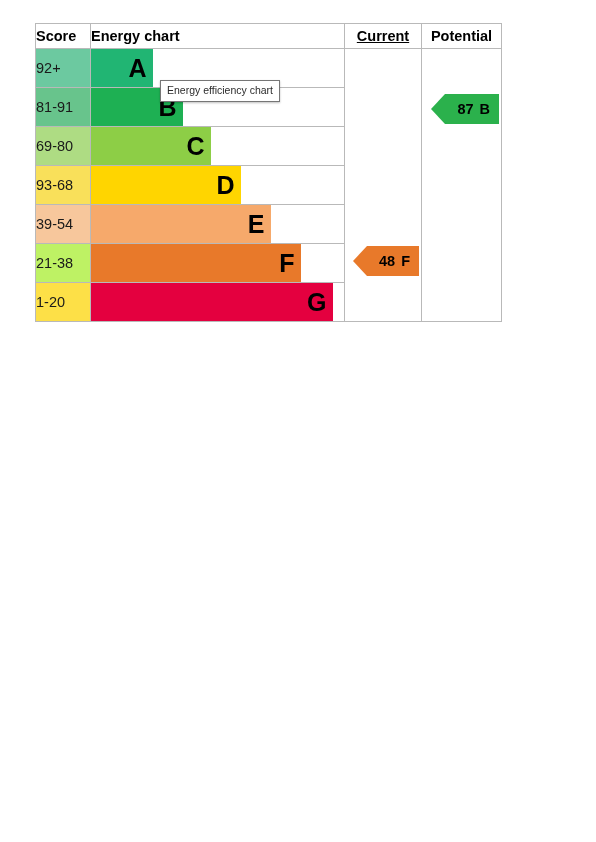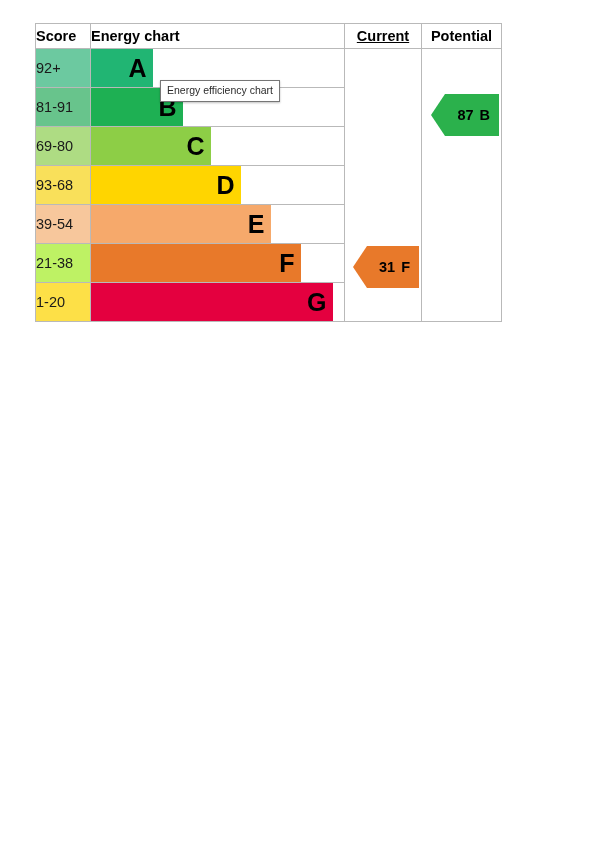--- a/index.html
+++ b/index.html
@@ -90,21 +90,21 @@
   
   td.meter-cell {
     position: relative;
     vertical-align: middle;
     background: #ffffff;
     padding: 0;
   }
 
   .arrow {
     position: relative;
-    height: 42px;
+    height: 30px;
     display: flex;
     align-items: center;
     justify-content: flex-end;
     color: #000000;
     box-sizing: border-box;
     padding-right: 9px;
     clip-path: polygon(14px 0, 100% 0, 100% 100%, 14px 100%, 0 50%);
     -webkit-clip-path: polygon(14px 0, 100% 0, 100% 100%, 14px 100%, 0 50%);
   }
   .arrow .val {
@@ -157,21 +157,21 @@
     <tr>
           <td class="score-cell" style="background: rgb(108, 201, 160);">92+</td>
           <td class="rating-cell">
             <div class="bar" style="background: rgb(33, 181, 115); width: 62px;">
               <span class="letter">A</span>
             </div>
           </td>
           <td class="meter-cell" rowspan="7">
             <div style="position: relative; height: 266px;">
               <div class="arrow current" style="background: rgb(232, 121, 42); position: absolute; top: 194px;">
-                <span class="val">31</span>
+                <span class="val">48</span>
                 <span class="band">F</span>
               </div>
             </div>
           </td>
           <td class="meter-cell" rowspan="7">
             <div style="position: relative; height: 266px;">
               <div class="arrow potential" style="background: rgb(43, 177, 76); position: absolute; top: 42px;">
                 <span class="val">87</span>
                 <span class="band">B</span>
               </div>

